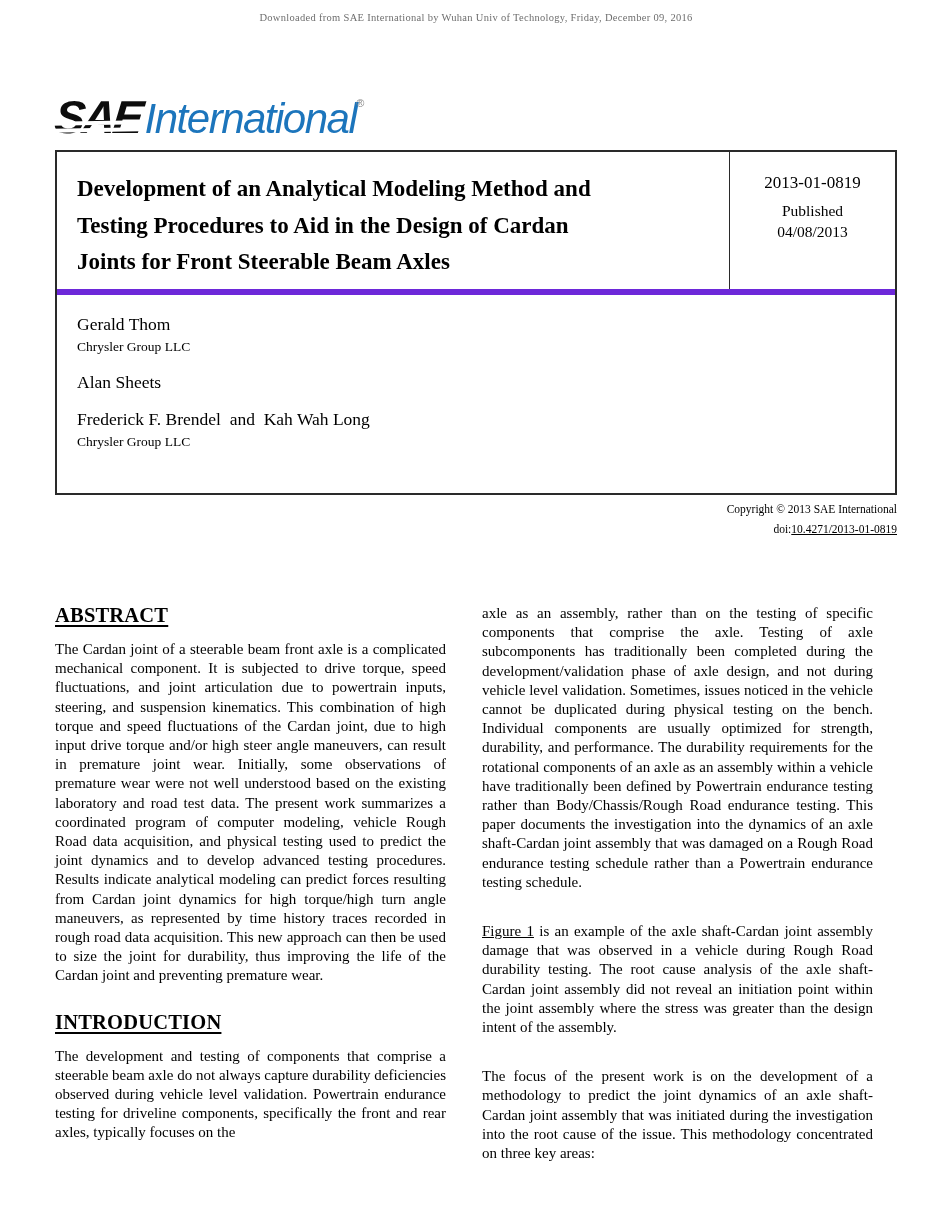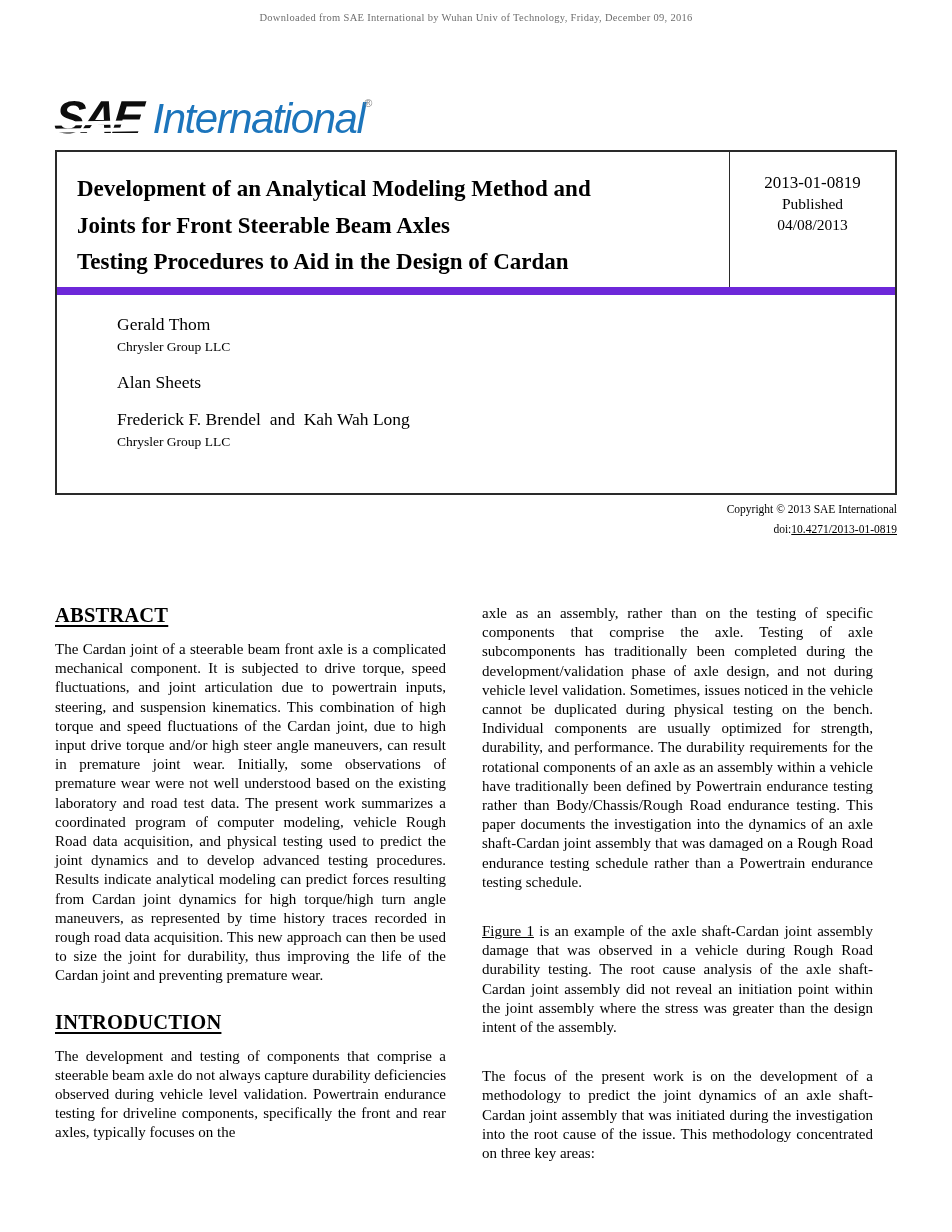--- a/index.html
+++ b/index.html
@@ -56,63 +56,63 @@
   }
   .logo .stripe-1 { top: 58%; }
   .logo .stripe-2 { top: 74%; }
   .logo .intl {
     font-family: "Liberation Sans", sans-serif;
     font-style: italic;
     font-weight: 400;
     font-size: 42px;
     letter-spacing: -1.5px;
     line-height: 1;
-    margin-left: 12px;
+    margin-left: 4px;
   }
   .logo .reg {
     font-family: "Liberation Sans", sans-serif;
     font-size: 11px;
     color: #8a8a8a;
     vertical-align: 26px;
   }
 
   
   .title-box {
     position: absolute;
     top: 150px; left: 55px;
     width: 842px;
     height: 345px;
     border: 2px solid #2a2a2a;
   }
   .title-row {
     display: flex;
     height: 143px;
-    border-bottom: 8px solid #6d28d9;
+    border-bottom: 6px solid #6d28d9;
     justify-content: space-between;
   }
   .title-cell {
     width: 673px;
     border-right: 1.5px solid #2a2a2a;
     padding: 19px 20px 0 20px;
   }
   .title-line {
     font-size: 23px;
     font-weight: bold;
     line-height: 36.5px;
     white-space: nowrap;
   }
   .meta-cell {
     flex: 1;
     text-align: center;
     padding-top: 21px;
   }
-  .paper-number { font-size: 17px; }
+  .paper-number { font-size: 17px; margin-bottom: 7px; }
   .published-label, .published-date { font-size: 15.5px; line-height: 21px; }
 
-  .authors-cell { padding: 17px 20px 0 20px; margin-left: 40px; }
+  .authors-cell { padding: 17px 20px 0 20px; }
   .author-group { margin-bottom: 13px; }
   .author-name { font-size: 17.5px; line-height: 24px; white-space: pre-wrap; }
   .author-affiliation { font-size: 13.5px; line-height: 21px; }
 
   
   .copyright {
     position: absolute;
     top: 500px; right: 55px;
     text-align: right;
     font-size: 11.5px;
@@ -159,22 +159,22 @@
       <span class="sae">SAE</span>
       <span class="sae-stripe stripe-1"></span>
       <span class="sae-stripe stripe-2"></span>
     </span><span class="intl" style="color: rgb(28, 117, 188);">International</span><span class="reg">®</span>
   </div>
 
   <div class="title-box">
     <div class="title-row">
       <div class="title-cell">
         <div class="title-line">Development of an Analytical Modeling Method and</div>
+        <div class="title-line">Testing Procedures to Aid in the Design of Cardan</div>
         <div class="title-line">Joints for Front Steerable Beam Axles</div>
-        <div class="title-line">Testing Procedures to Aid in the Design of Cardan</div>
       </div>
       <div class="meta-cell">
         <div class="paper-number">2013-01-0819</div>
         <div class="published-label">Published</div>
         <div class="published-date">04/08/2013</div>
       </div>
     </div>
     <div class="authors-cell">
       <div class="author-group">
         <div class="author-name">Gerald Thom</div>

